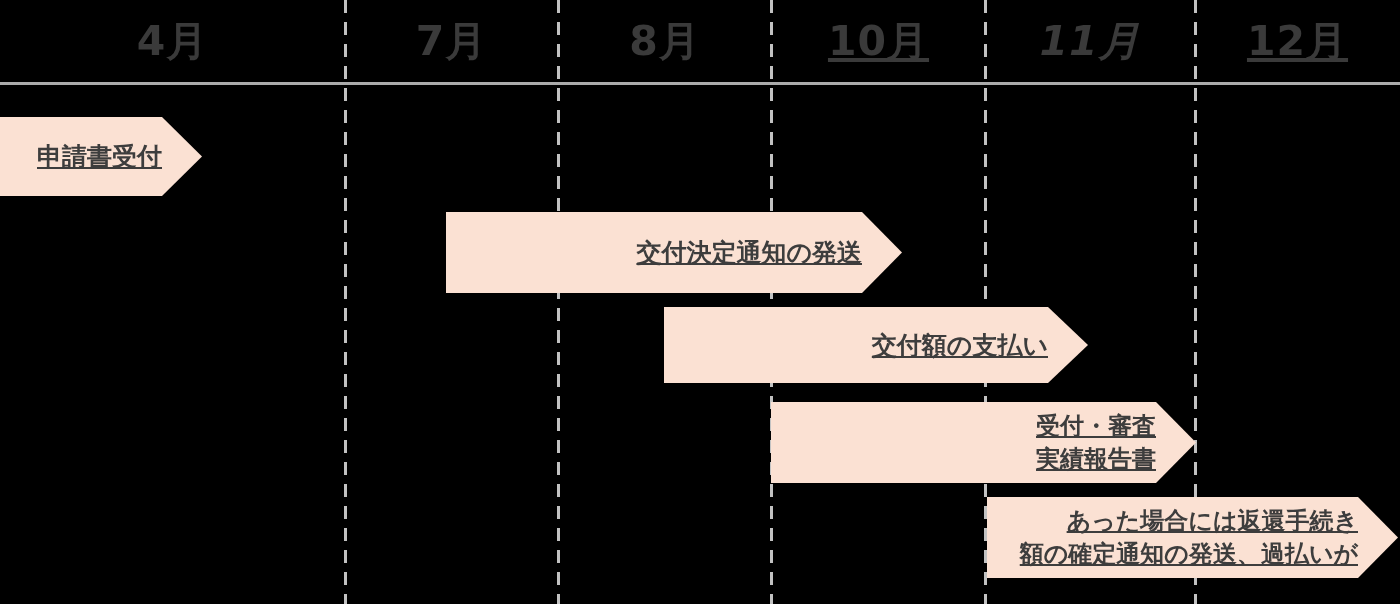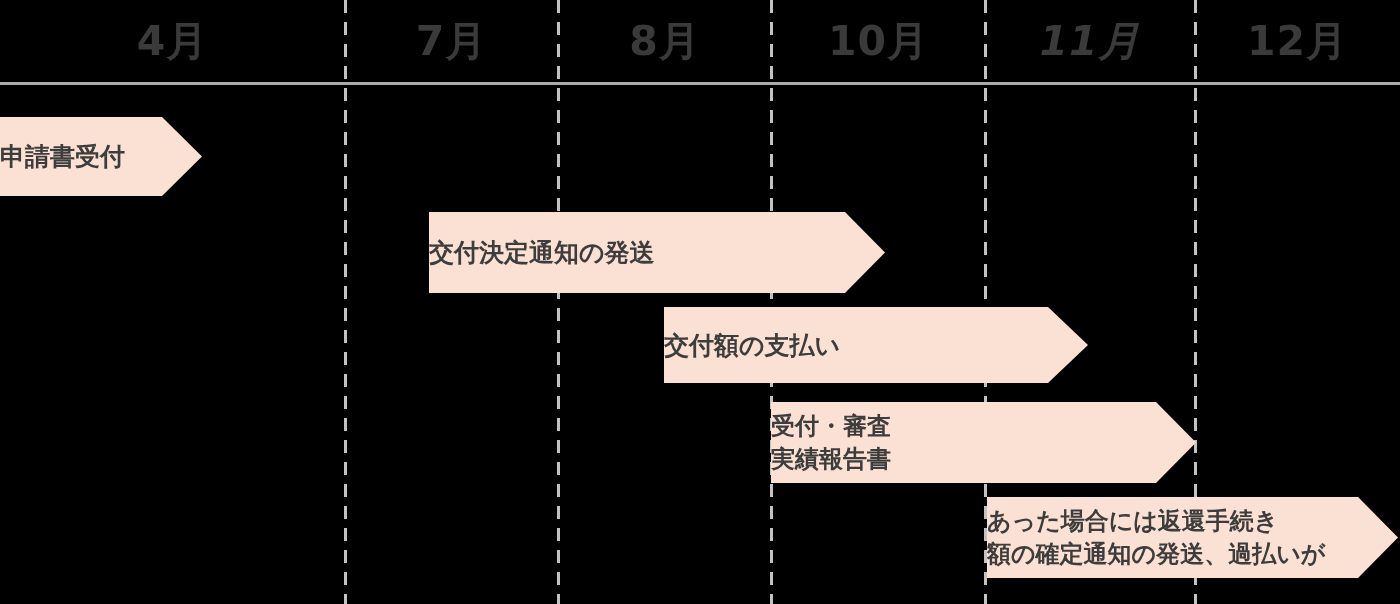--- a/index.html
+++ b/index.html
@@ -54,62 +54,63 @@
     );
     z-index: 1;
   }
   
   .bar {
     position: absolute;
     background: var(--bar-fill, #fbe1d3);
     clip-path: polygon(0 0, calc(100% - 40px) 0, 100% 50%, calc(100% - 40px) 100%, 0 100%);
     display: flex;
     flex-direction: column;
-    align-items: flex-start;
+    align-items: flex-end;
     justify-content: center;
     box-sizing: border-box;
     padding-right: 40px;
     text-align: center;
     color: var(--bar-text, #3d3d3d);
     z-index: 3;
+    text-decoration: underline;
   }
   .bar .bar-label {
     font-size: 25px;
     line-height: 33px;
     white-space: nowrap;
   }
   .bar.two-line .bar-label {
     font-size: 24px;
   }
 </style>
 </head>
 <body>
 
 <div class="stage">
 
   <div class="month" style="left:0; width:345px;">4月</div>
   <div class="month" style="left:345px; width:213px;">7月</div>
   <div class="month" style="left:558px; width:214px;">8月</div>
-  <div class="month" style="left:772px; width:213px;">10月</div>
+  <div class="month" style="left:772px; width:213px;text-decoration:underline;">10月</div>
   <div class="month" style="left:985px; width:210px;font-style:italic;">11月</div>
-  <div class="month" style="left:1195px; width:205px;">12月</div>
+  <div class="month" style="left:1195px; width:205px;text-decoration:underline;">12月</div>
 
   <div class="axis-line"></div>
 
   <div class="gridline" style="left:344px;"></div>
   <div class="gridline" style="left:557px;"></div>
   <div class="gridline" style="left:770px;"></div>
   <div class="gridline" style="left:984px;"></div>
   <div class="gridline" style="left:1194px;"></div>
 
   <div class="bar" style="left:0; top:117px; width:202px; height:79px;">
     <div class="bar-label">申請書受付</div>
   </div>
 
-  <div class="bar" style="left:429px; top:212px; width:456px; height:81px;">
+  <div class="bar" style="left:446px; top:212px; width:456px; height:81px;">
     <div class="bar-label">交付決定通知の発送</div>
   </div>
 
   <div class="bar" style="left:664px; top:307px; width:424px; height:76px;">
     <div class="bar-label">交付額の支払い</div>
   </div>
 
   <div class="bar two-line" style="left:771px; top:402px; width:425px; height:81px;">
     <div class="bar-label">受付・審査</div>
     <div class="bar-label">実績報告書</div>

